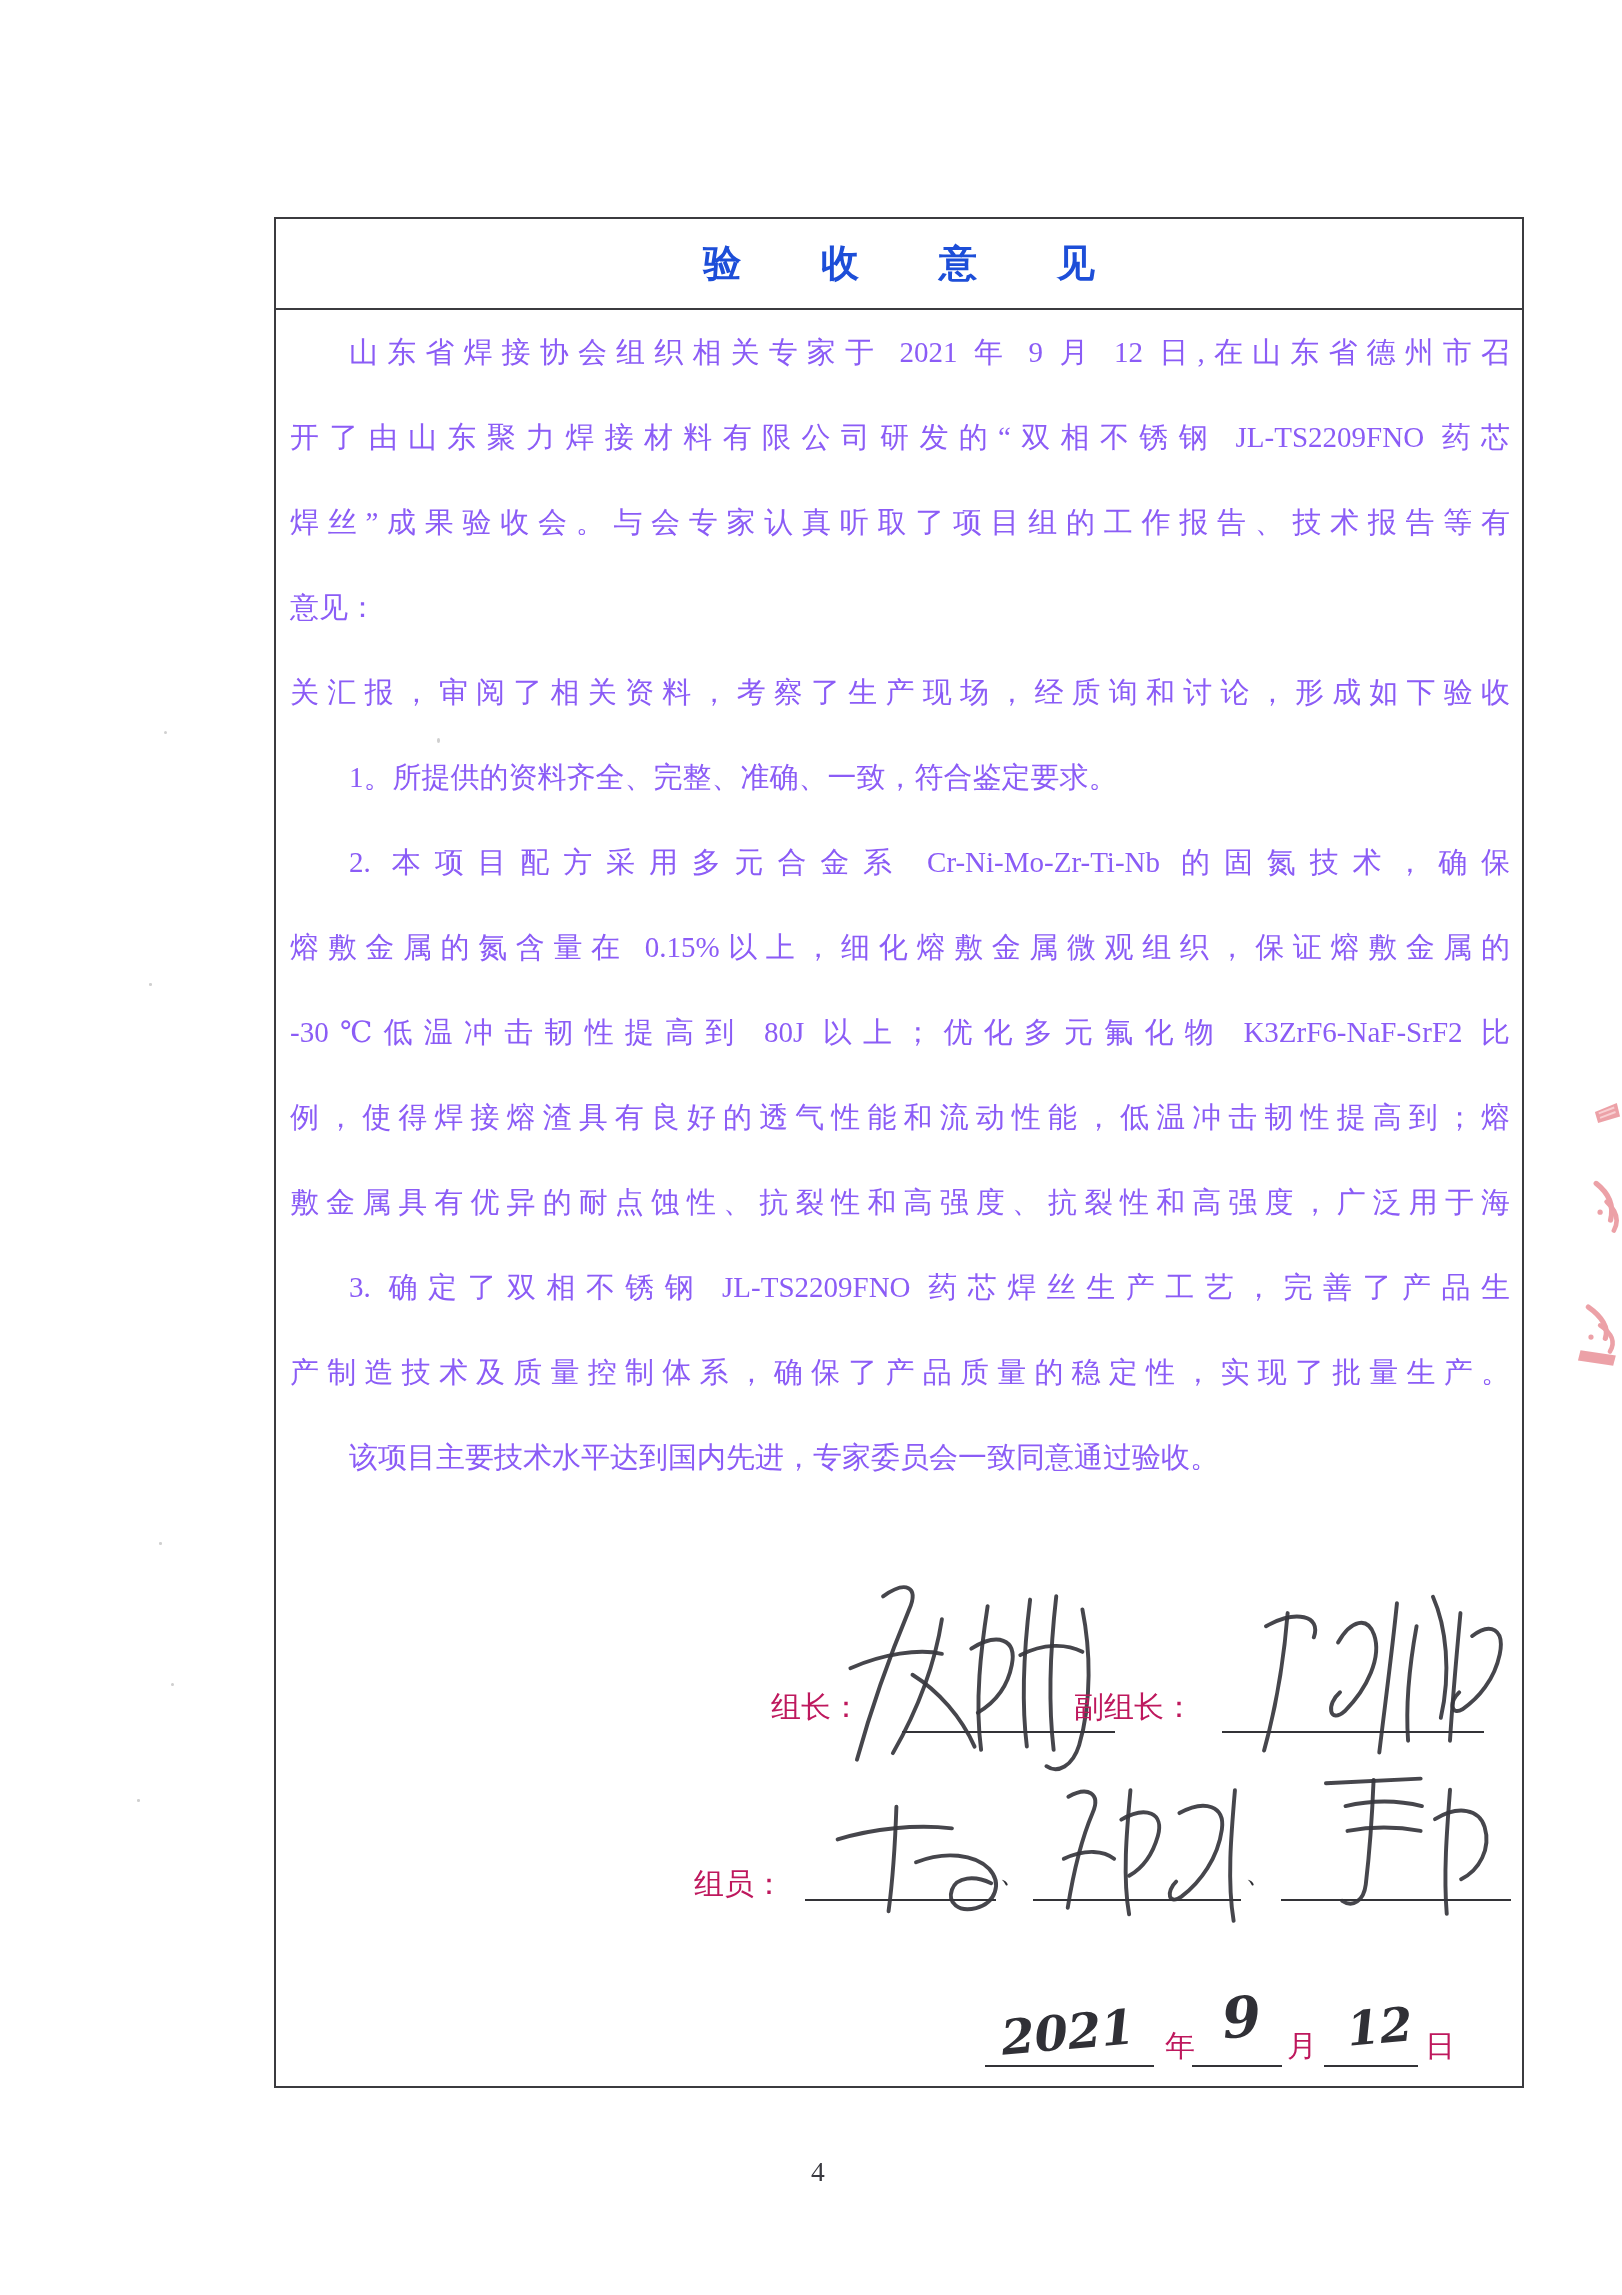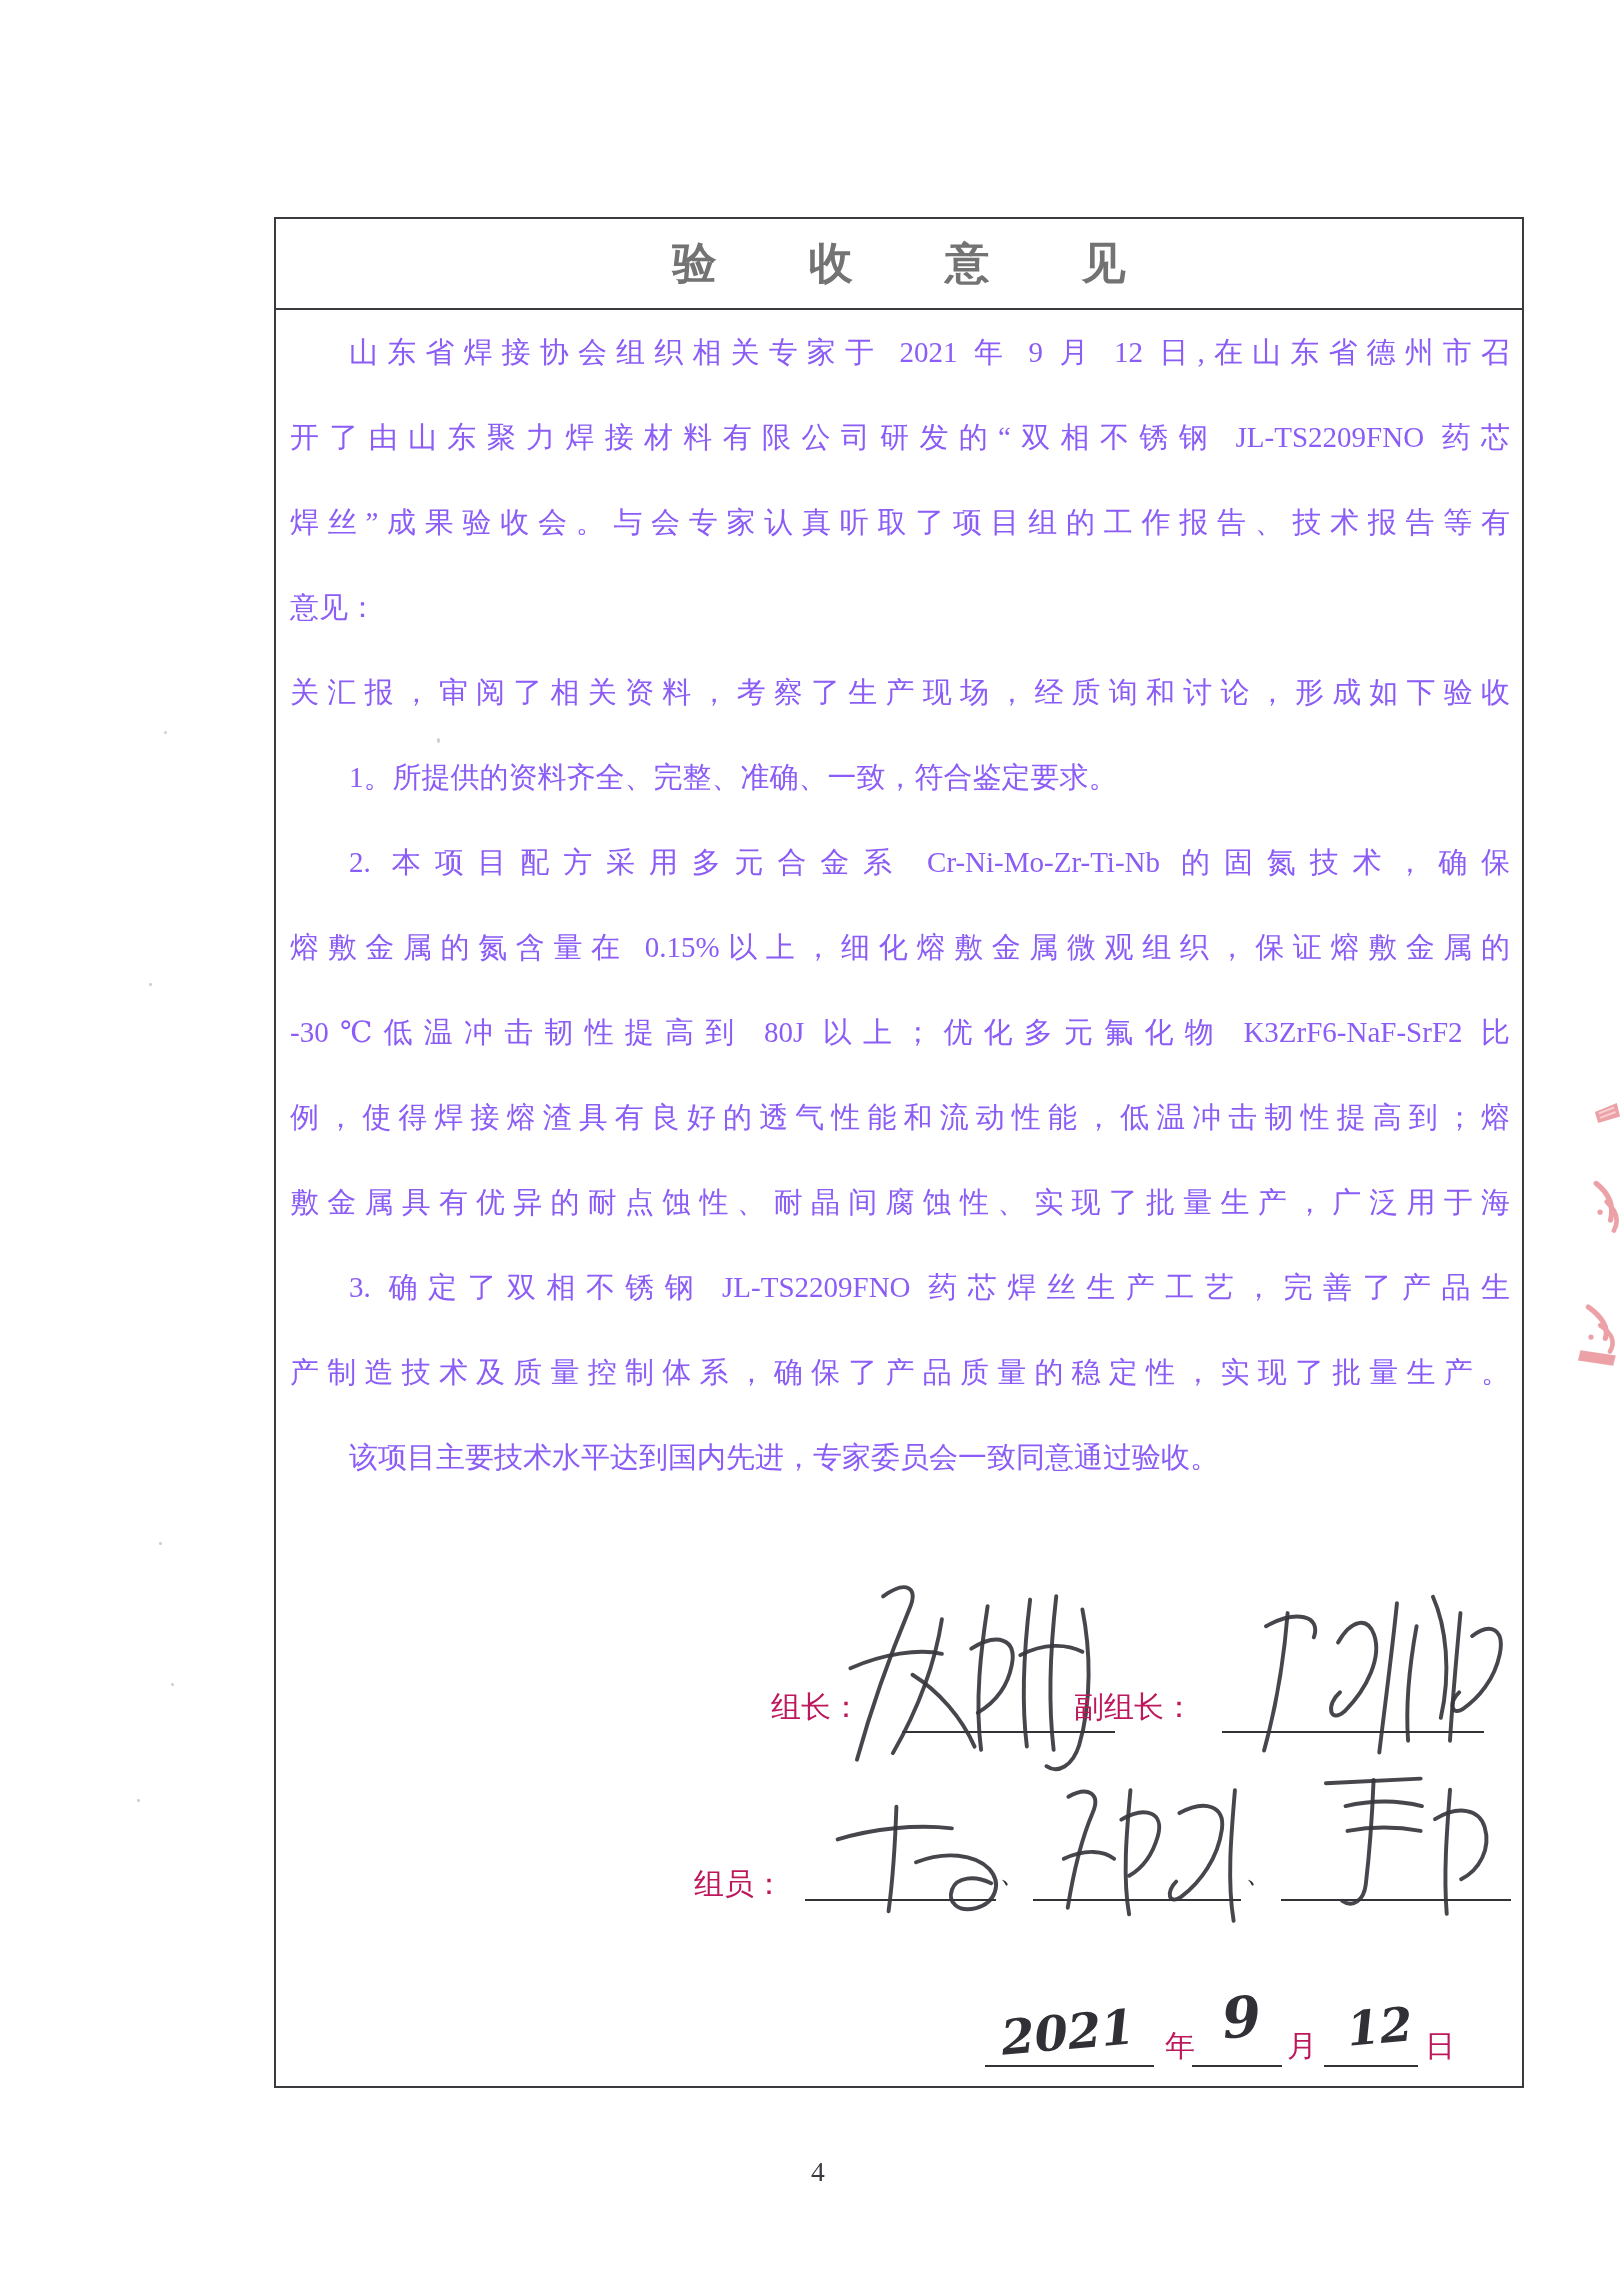--- a/index.html
+++ b/index.html
@@ -11,21 +11,21 @@
   .doc-box{
     position:absolute;left:274px;top:217px;width:1250px;height:1871px;
     border:2.6px solid #3b3b3f;box-sizing:border-box;
   }
   .title-row{
     position:absolute;left:0;top:0;width:100%;height:91px;
     border-bottom:2.6px solid #3b3b3f;box-sizing:border-box;
     display:flex;align-items:center;justify-content:center;
   }
   .doc-title{
-    margin:0;font-size:44px;font-weight:600;color:#737373;
+    margin:0;font-size:38px;font-weight:600;color:#1d4ed8;
     letter-spacing:2.1em;padding-left:2.1em;white-space:nowrap;
   }
   .body-text{position:absolute;left:290px;top:310px;width:1220px;}
   .text-line{
     font-size:29px;line-height:85px;height:85px;
     text-align:justify;text-align-last:justify;color:#8b5cf6;
   }
   .text-line.flow{text-align:left;text-align-last:left;}
   .text-line.ind{text-indent:59px;}
   .sig-label{position:absolute;font-size:30px;color:#be185d;white-space:nowrap;}
@@ -56,21 +56,21 @@
     <div class="text-line ind">山东省焊接协会组织相关专家于 2021 年 9 月 12 日,在山东省德州市召</div>
     <div class="text-line">开了由山东聚力焊接材料有限公司研发的“双相不锈钢 JL-TS2209FNO 药芯</div>
     <div class="text-line">焊丝”成果验收会。与会专家认真听取了项目组的工作报告、技术报告等有</div>
     <div class="text-line flow">意见：</div>
     <div class="text-line">关汇报，审阅了相关资料，考察了生产现场，经质询和讨论，形成如下验收</div>
     <div class="text-line flow ind">1。所提供的资料齐全、完整、准确、一致，符合鉴定要求。</div>
     <div class="text-line ind">2. 本项目配方采用多元合金系 Cr-Ni-Mo-Zr-Ti-Nb 的固氮技术，确保</div>
     <div class="text-line">熔敷金属的氮含量在 0.15%以上，细化熔敷金属微观组织，保证熔敷金属的</div>
     <div class="text-line">-30℃低温冲击韧性提高到 80J 以上；优化多元氟化物 K3ZrF6-NaF-SrF2 比</div>
     <div class="text-line">例，使得焊接熔渣具有良好的透气性能和流动性能，低温冲击韧性提高到；熔</div>
-    <div class="text-line">敷金属具有优异的耐点蚀性、耐晶间腐蚀性、实现了批量生产，广泛用于海</div>
+    <div class="text-line">敷金属具有优异的耐点蚀性、抗裂性和高强度、抗裂性和高强度，广泛用于海</div>
     <div class="text-line ind">3. 确定了双相不锈钢 JL-TS2209FNO 药芯焊丝生产工艺，完善了产品生</div>
     <div class="text-line">产制造技术及质量控制体系，确保了产品质量的稳定性，实现了批量生产。</div>
     <div class="text-line flow ind">该项目主要技术水平达到国内先进，专家委员会一致同意通过验收。</div>
   </div>
 
   <span class="sig-label" style="left:771px;top:1687px;">组长：</span>
   <div class="sig-underline" style="left:902px;top:1731px;width:213px;"></div>
   <svg class="sig-svg" style="left:821px;top:1570px;" width="281" height="216" viewBox="0 0 430 330">
     <path d="M95,40 C130,15 150,25 135,60 C110,120 80,200 55,290"></path>
     <path d="M45,150 C95,128 150,120 185,128"></path>

